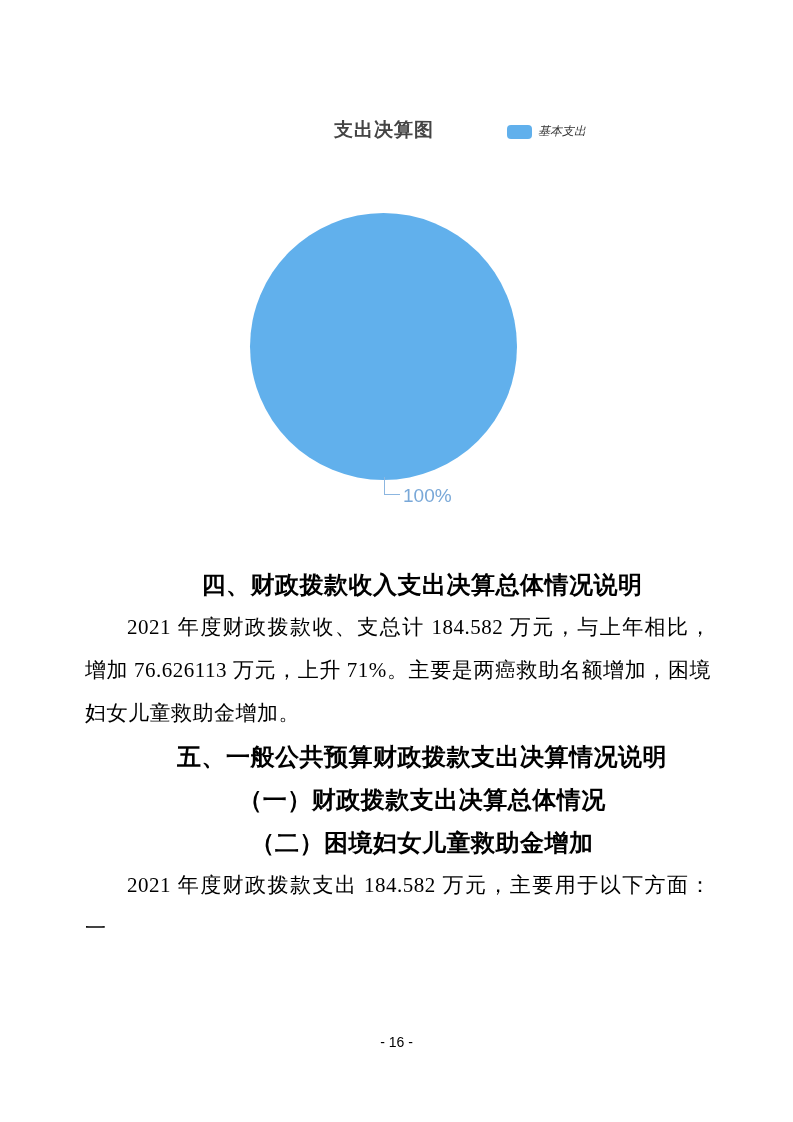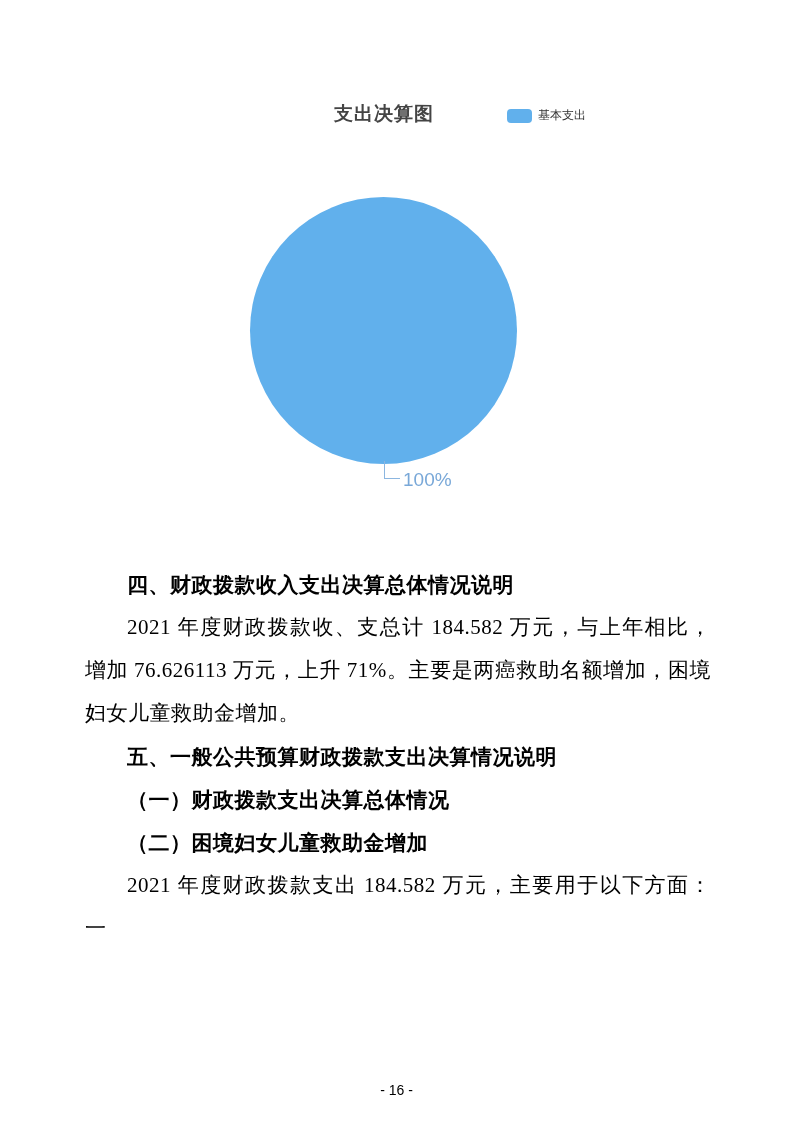--- a/index.html
+++ b/index.html
@@ -12,21 +12,21 @@
     width: 793px;
     height: 1122px;
     background: #ffffff;
     overflow: hidden;
     font-family: "Liberation Serif", "DejaVu Serif", serif;
   }
 
   
   .chart {
     position: absolute;
-    left: 0; top: 0;
+    left: 0; top: 16px;
     width: 632px; height: 560px; text-align: center;
   }
   .chart-title {
     position: absolute;
     left: 334px; top: 101px;
     font-family: "Liberation Sans", "DejaVu Sans", sans-serif;
     font-size: 19px;
     font-weight: bold;
     color: #444444;
     letter-spacing: 1px;
@@ -40,20 +40,21 @@
   .legend-swatch {
     width: 25px; height: 14px;
     background: #61b0ec;
     border-radius: 4px;
     margin-right: 6px;
   }
   .legend-label {
     font-family: "Liberation Sans", "DejaVu Sans", sans-serif;
     font-size: 12px;
     color: #333333;
+    font-style: italic;
   }
   .pie-slice {
     position: absolute;
     left: 250px; top: 197px;
     width: 267px; height: 267px;
     border-radius: 50%;
     background: #61b0ec;
   }
   .leader-line {
     position: absolute;
@@ -83,36 +84,36 @@
     margin: 0;
     padding: 0;
     font-size: 21px;
     line-height: 43px;
     text-indent: 2em;
     font-weight: normal;
   }
   .doc h3, .doc h4 {
     font-family: "Liberation Sans", "DejaVu Sans", sans-serif;
     font-weight: bold;
-    font-size: 21px;
+    font-size: 24px;
     letter-spacing: 0.5px;
+    text-align: center;
   }
   .doc p {
     text-align: justify;
     letter-spacing: 0.5px;
   }
   .page-number {
     position: absolute;
     left: 0; top: 1034px;
     width: 793px;
     text-align: center;
     font-size: 14px;
     color: #000000;
     font-family: "Liberation Sans", "DejaVu Sans", sans-serif;
-    margin-top: 48px;
   }
 </style>
 </head>
 <body>
 
 <div class="page">
 
   <div class="chart">
     <div class="chart-title">支出决算图</div>
 

